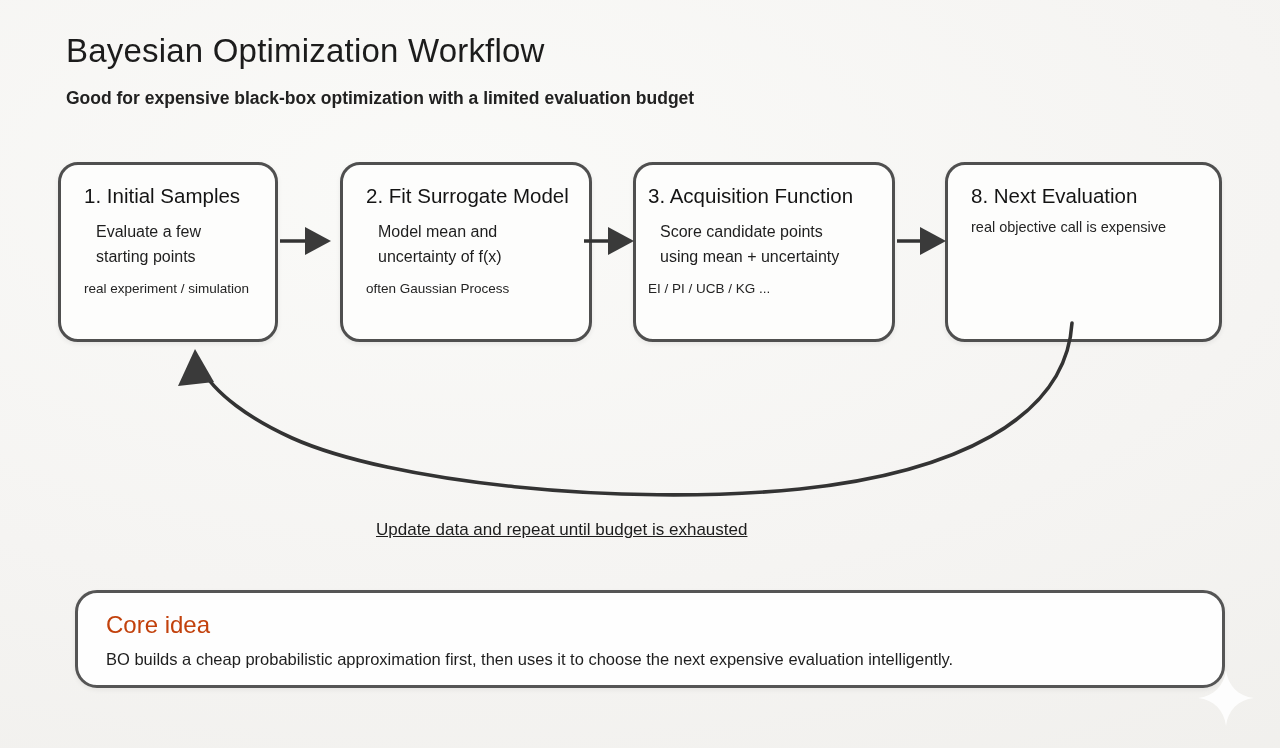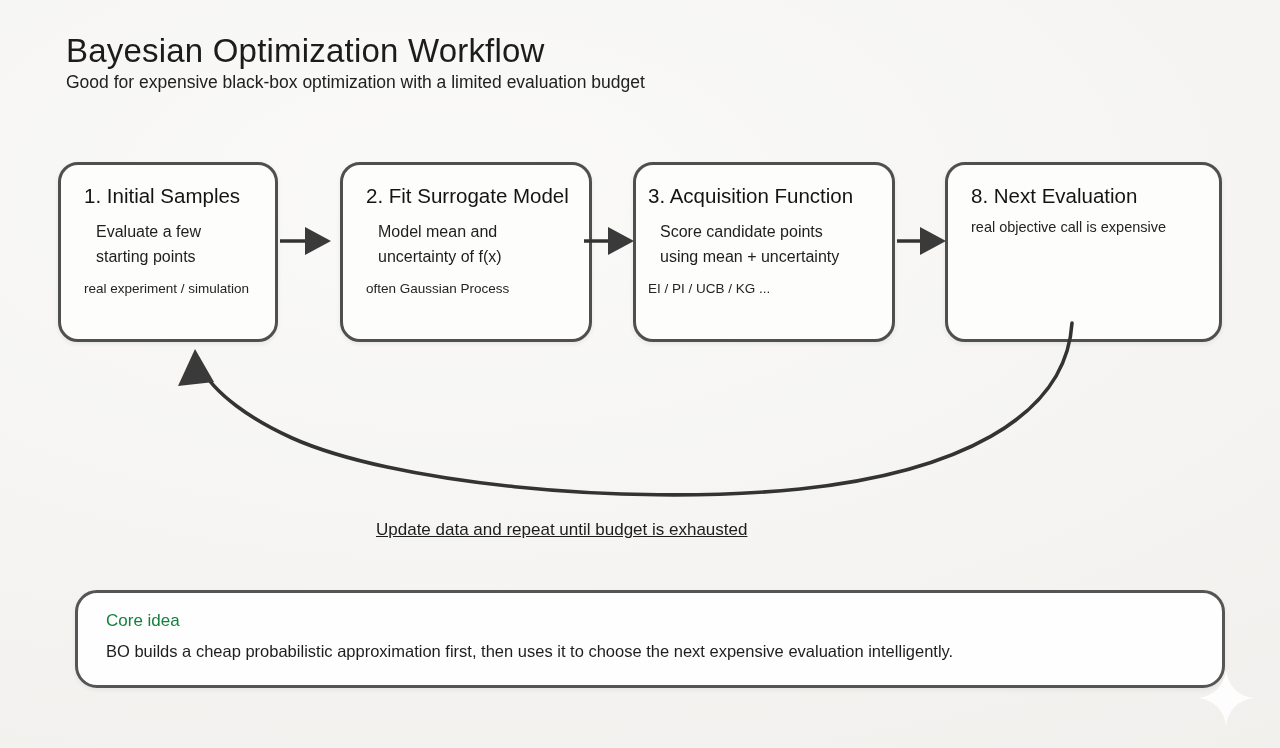--- a/index.html
+++ b/index.html
@@ -19,23 +19,24 @@
   .page-title {
     position: absolute;
     left: 66px; top: 32px;
     font-size: 33px;
     font-weight: normal;
     letter-spacing: 0.2px;
     color: #1c1c1c;
   }
   .page-subtitle {
     position: absolute;
-    left: 66px; top: 72px;
+    left: 66px; top: 88px;
     font-size: 17.5px;
     color: #212121;
+    font-weight: bold;
   }
 
   
   .step-box {
     position: absolute;
     top: 162px;
     height: 180px;
     background: #fdfdfc;
     border: 3px solid #4f4f4f;
     border-radius: 20px;
@@ -95,22 +96,22 @@
     position: absolute;
     left: 75px; top: 590px;
     width: 1150px; height: 98px;
     background: #fefefe;
     border: 3px solid #555555;
     border-radius: 22px;
     padding: 18px 28px;
     box-shadow: 0 2px 5px rgba(0,0,0,0.06);
   }
   .core-heading {
-    font-size: 17px;
-    color: #15803d;
+    font-size: 24px;
+    color: #c2410c;
     margin-bottom: 11px;
   }
   .core-body {
     font-size: 16.5px;
     color: #1e1e1e;
   }
 
   
   .sparkle {
     position: absolute;

